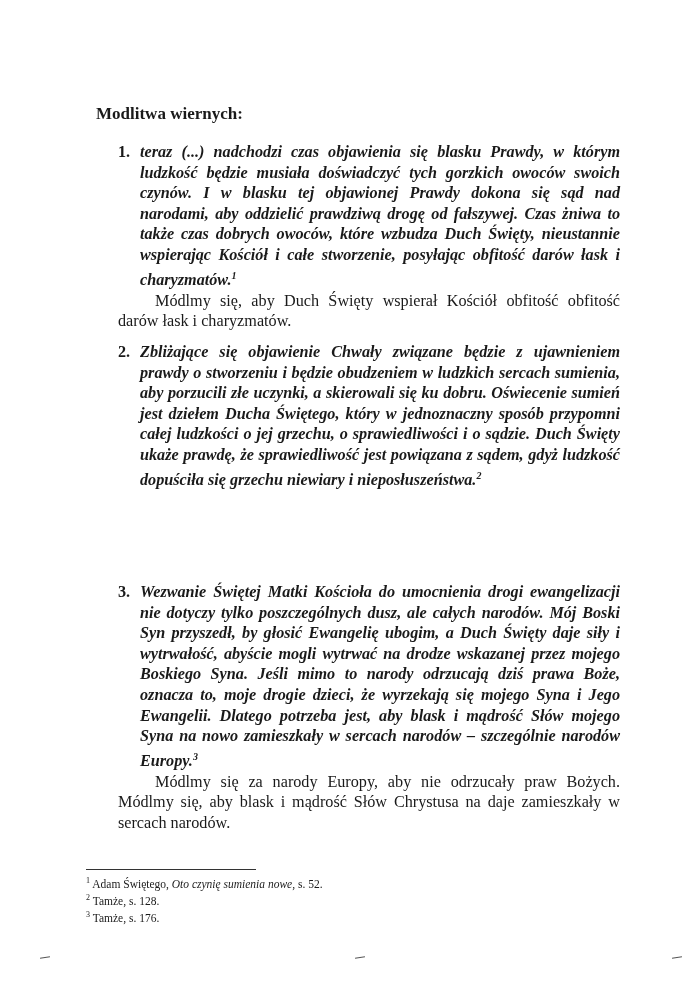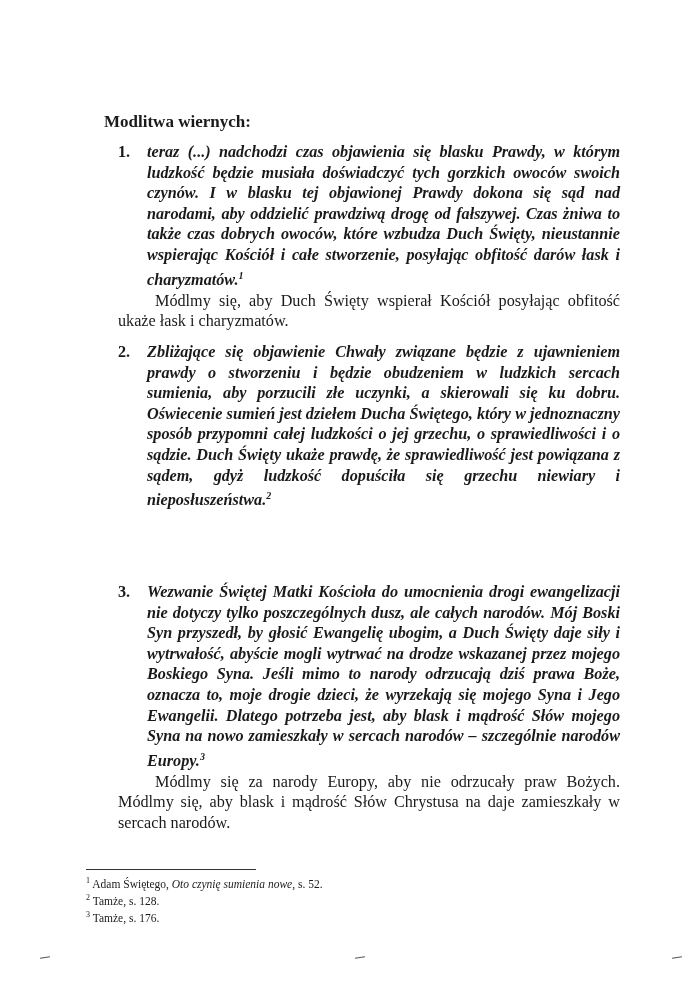--- a/index.html
+++ b/index.html
@@ -2,47 +2,47 @@
 <html><head>
 <meta charset="utf-8">
 <style>
   html, body { margin: 0; padding: 0; }
   body {
     width: 700px; height: 990px; background: #ffffff; position: relative; overflow: hidden;
     font-family: "Liberation Serif", "DejaVu Serif", serif; color: #1a1a1a;
   }
   .page { position: absolute; left: 0; top: 0; width: 700px; height: 990px; }
   .title {
-    position: absolute; left: 88px; top: 96px; font-size: 17px; font-weight: bold; margin: 16px;
+    position: absolute; left: 88px; top: 96px; font-size: 17px; font-weight: bold; margin: 8px;
   }
   .item { position: absolute; left: 118px; width: 502px; font-size: 16.2px; line-height: 20.6px; }
   .item .num { position: absolute; left: 0; top: 0; font-weight: bold; }
   .item .quote {
-    margin: 0 0 0 29px; font-style: italic; font-weight: bold; text-align: justify;
+    margin: 0 0 0 22px; font-style: italic; font-weight: bold; text-align: justify;
   }
   .item .quote sup { font-size: 10px; font-style: italic; }
   .item .prayer { margin: 0; text-align: justify; text-indent: 37px; }
   #item1 { top: 142px; }
   #item2 { top: 342px; }
   #item3 { top: 582px; }
   .fn-rule { position: absolute; left: 86px; top: 869px; width: 170px; border-top: 1px solid #333; }
   .footnotes { position: absolute; left: 86px; top: 874px; font-size: 11.5px; line-height: 14px; }
   .footnotes div sup { font-size: 8px; }
   .mark { position: absolute; top: 957px; width: 10px; border-top: 1px solid #555; transform: rotate(-8deg); }
 </style>
 </head>
 <body>
 
 <div class="page">
   <h1 class="title">Modlitwa wiernych:</h1>
 
   <div class="item" id="item1">
     <span class="num">1.</span>
     <p class="quote"><span>teraz (...) nadchodzi czas objawienia się blasku Prawdy, w którym ludzkość będzie musiała doświadczyć tych gorzkich owoców swoich czynów. I w blasku tej objawionej Prawdy dokona się sąd nad narodami, aby oddzielić prawdziwą drogę od fałszywej. Czas żniwa to także czas dobrych owoców, które wzbudza Duch Święty, nieustannie wspierając Kościół i całe stworzenie, posyłając obfitość darów łask i charyzmatów.</span><sup>1</sup></p>
-    <p class="prayer">Módlmy się, aby Duch Święty wspierał Kościół posyłając obfitość ukaże łask i charyzmatów.</p>
+    <p class="prayer">Módlmy się, aby Duch Święty wspierał Kościół obfitość obfitość darów łask i charyzmatów.</p>
   </div>
 
   <div class="item" id="item2">
     <span class="num">2.</span>
     <p class="quote"><span>Zbliżające się objawienie Chwały związane będzie z ujawnieniem prawdy o stworzeniu i będzie obudzeniem w ludzkich sercach sumienia, aby porzucili złe uczynki, a skierowali się ku dobru. Oświecenie sumień jest dziełem Ducha Świętego, który w jednoznaczny sposób przypomni całej ludzkości o jej grzechu, o sprawiedliwości i o sądzie. Duch Święty ukaże prawdę, że sprawiedliwość jest powiązana z sądem, gdyż ludzkość dopuściła się grzechu niewiary i nieposłuszeństwa.</span><sup>2</sup></p>
   </div>
 
   <div class="item" id="item3">
     <span class="num">3.</span>
     <p class="quote"><span>Wezwanie Świętej Matki Kościoła do umocnienia drogi ewangelizacji nie dotyczy tylko poszczególnych dusz, ale całych narodów. Mój Boski Syn przyszedł, by głosić Ewangelię ubogim, a Duch Święty daje siły i wytrwałość, abyście mogli wytrwać na drodze wskazanej przez mojego Boskiego Syna. Jeśli mimo to narody odrzucają dziś prawa Boże, oznacza to, moje drogie dzieci, że wyrzekają się mojego Syna i Jego Ewangelii. Dlatego potrzeba jest, aby blask i mądrość Słów mojego Syna na nowo zamieszkały w sercach narodów – szczególnie narodów Europy.</span><sup>3</sup></p>

